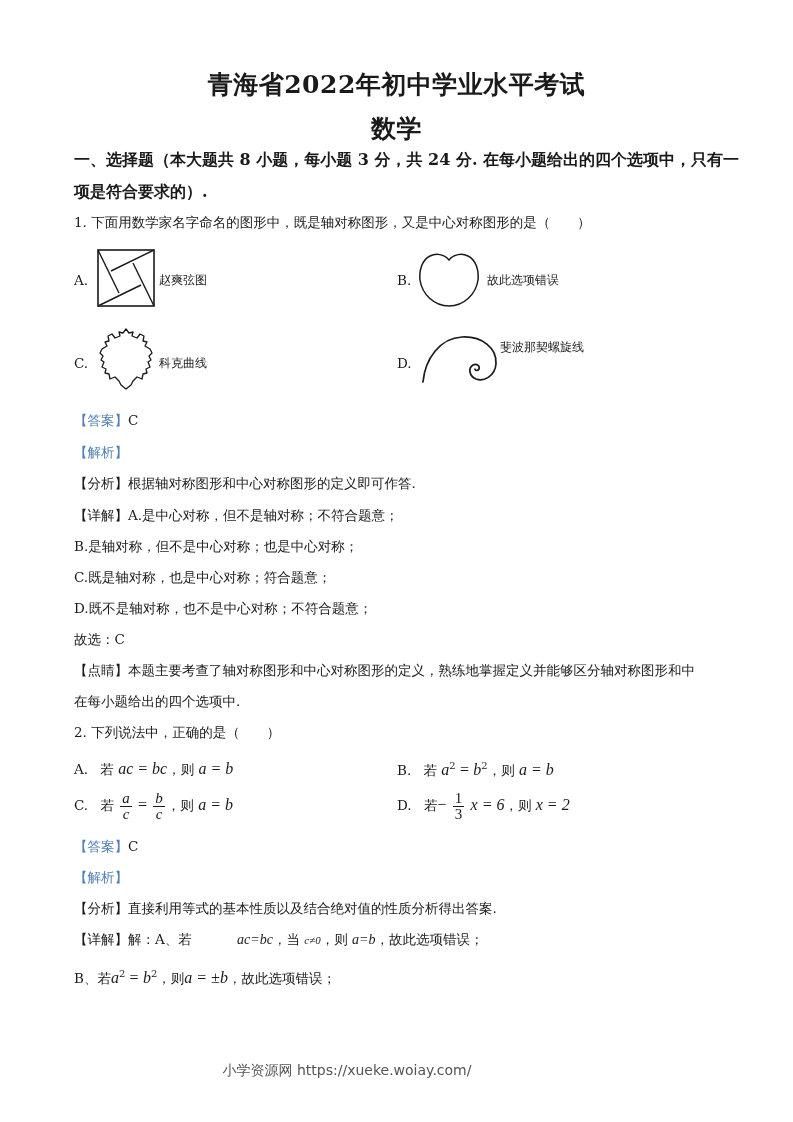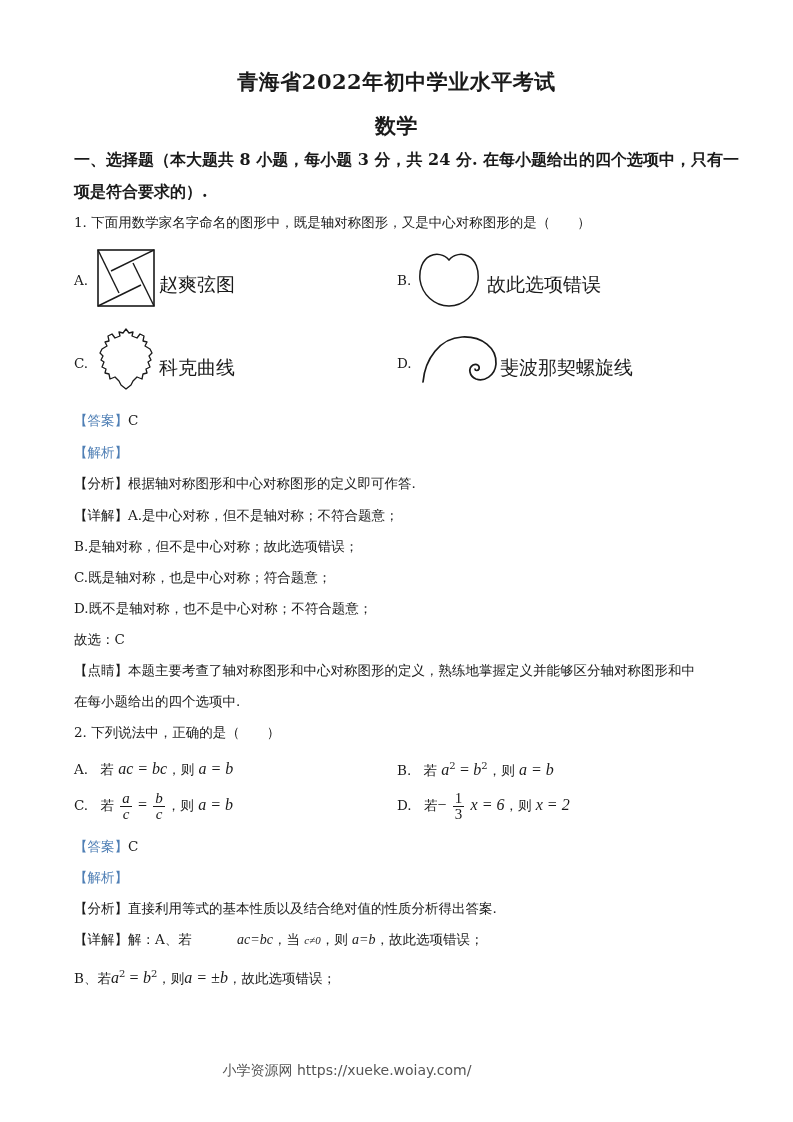--- a/index.html
+++ b/index.html
@@ -1,24 +1,24 @@
 <!DOCTYPE html>
 <html><head>
   <meta charset="utf-8">
   <style>
     html, body { margin:0; padding:0; background:#ffffff; }
     body { width:793px; height:1122px; position:relative; overflow:hidden;
            font-family: "DejaVu Serif", "Liberation Serif", serif; color:#1a1a1a; }
     .abs { position:absolute; white-space:nowrap; }
-    .title { left:0; width:793px; text-align:center; font-weight:bold; font-size:21px; letter-spacing:0.5px; }
+    .title { left:0; width:793px; text-align:center; font-weight:bold; font-size:25px; letter-spacing:0.5px; }
     .section { left:74px; font-weight:bold; font-size:16px; }
     .line { left:74px; font-size:13.5px; }
     .tag-blue { color:#4f7fb5; }
     .opt-label { font-size:13.5px; }
-    .fig-caption { font-size:19px;font-family:Liberation Serif, serif; }
+    .fig-caption { font-size:12px;font-family:Liberation Serif, serif; }
     .math { font-family: "Liberation Serif", "DejaVu Serif", serif; font-style:italic; font-size:16px; }
     .num { font-family: "Liberation Serif", "DejaVu Serif", serif; font-style:normal; }
     .frac { display:inline-block; vertical-align:middle; text-align:center; line-height:1; margin:0 2px; }
     .frac .n { display:block; padding:0 2px; border-bottom:1px solid #1a1a1a; font-size:15px; }
     .frac .d { display:block; padding:0 2px; font-size:15px; }
     sup { font-size:10px; font-style:normal; }
     .footer { left:0; width:694px; text-align:center; font-family:"DejaVu Sans", sans-serif; font-size:14px; color:#555; }
     svg { position:absolute; }
   </style>
 </head>
@@ -51,33 +51,33 @@
 <div class="abs opt-label" style="left:74px; top:355px;">C.</div>
 <svg style="left:95px; top:327px;" width="62" height="64" viewBox="0 0 62 64">
   <path d="M31 2 L34 6 L38 5 L37 9 L42 11 L45 7 L49 9 L48 14 L52 15 L50 19 L55 22 L57 26 L54 29 L56 33 L53 35 L55 40 L51 42 L52 46 L48 47 L47 52 L42 50 L38 54 L36 58 L31 62 L26 58 L24 54 L20 50 L15 52 L14 47 L10 46 L11 42 L7 40 L9 35 L6 33 L8 29 L5 26 L7 22 L12 19 L10 15 L14 14 L13 9 L17 7 L20 11 L25 9 L24 5 L28 6 Z" fill="none" stroke="#1a1a1a" stroke-width="1.3" stroke-linejoin="round"></path>
 </svg>
 <div class="abs fig-caption" style="left:159px; top:355px;">科克曲线</div>
 
 <div class="abs opt-label" style="left:397px; top:355px;">D.</div>
 <svg style="left:420px; top:334px;" width="80" height="50" viewBox="0 0 80 50">
   <path d="M3 48 C5 25 20 4 42 3 C62 2 77 14 76 30 C75 42 64 48 56 45 C49 42 48 34 53 31 C57 29 60 32 59 35 C58 37 55 37 55 35" fill="none" stroke="#1a1a1a" stroke-width="1.7" stroke-linecap="round"></path>
 </svg>
-<div class="abs fig-caption" style="left:500px; top:355px;">斐波那契螺旋线</div>
+<div class="abs fig-caption" style="left:500px; top:339px;">斐波那契螺旋线</div>
 
 <div class="abs line" style="top:412px;">
   <span class="tag-blue">【答案】</span><span>C</span>
 </div>
 <div class="abs line tag-blue" style="top:444px;">【解析】</div>
 <div class="abs line" style="top:475px;">
   <span>【分析】</span><span>根据轴对称图形和中心对称图形的定义即可作答.</span>
 </div>
 <div class="abs line" style="top:507px;">
   <span>【详解】</span><span>A.是中心对称，但不是轴对称；不符合题意；</span>
 </div>
-<div class="abs line" style="top:538px;">B.是轴对称，但不是中心对称；故此选项错误；</div>
+<div class="abs line" style="top:538px;">B.是轴对称，但不是中心对称；也是中心对称；</div>
 <div class="abs line" style="top:569px;">C.既是轴对称，也是中心对称；符合题意；</div>
 <div class="abs line" style="top:600px;">D.既不是轴对称，也不是中心对称；不符合题意；</div>
 <div class="abs line" style="top:631px;">故选：C</div>
 <div class="abs line" style="top:662px;">
   <span>【点睛】</span><span>本题主要考查了轴对称图形和中心对称图形的定义，熟练地掌握定义并能够区分轴对称图形和中</span>
 </div>
 <div class="abs line" style="top:693px;">在每小题给出的四个选项中.</div>
 
 <div class="abs line" style="top:724px;">2. 下列说法中，正确的是（　　）</div>
 

